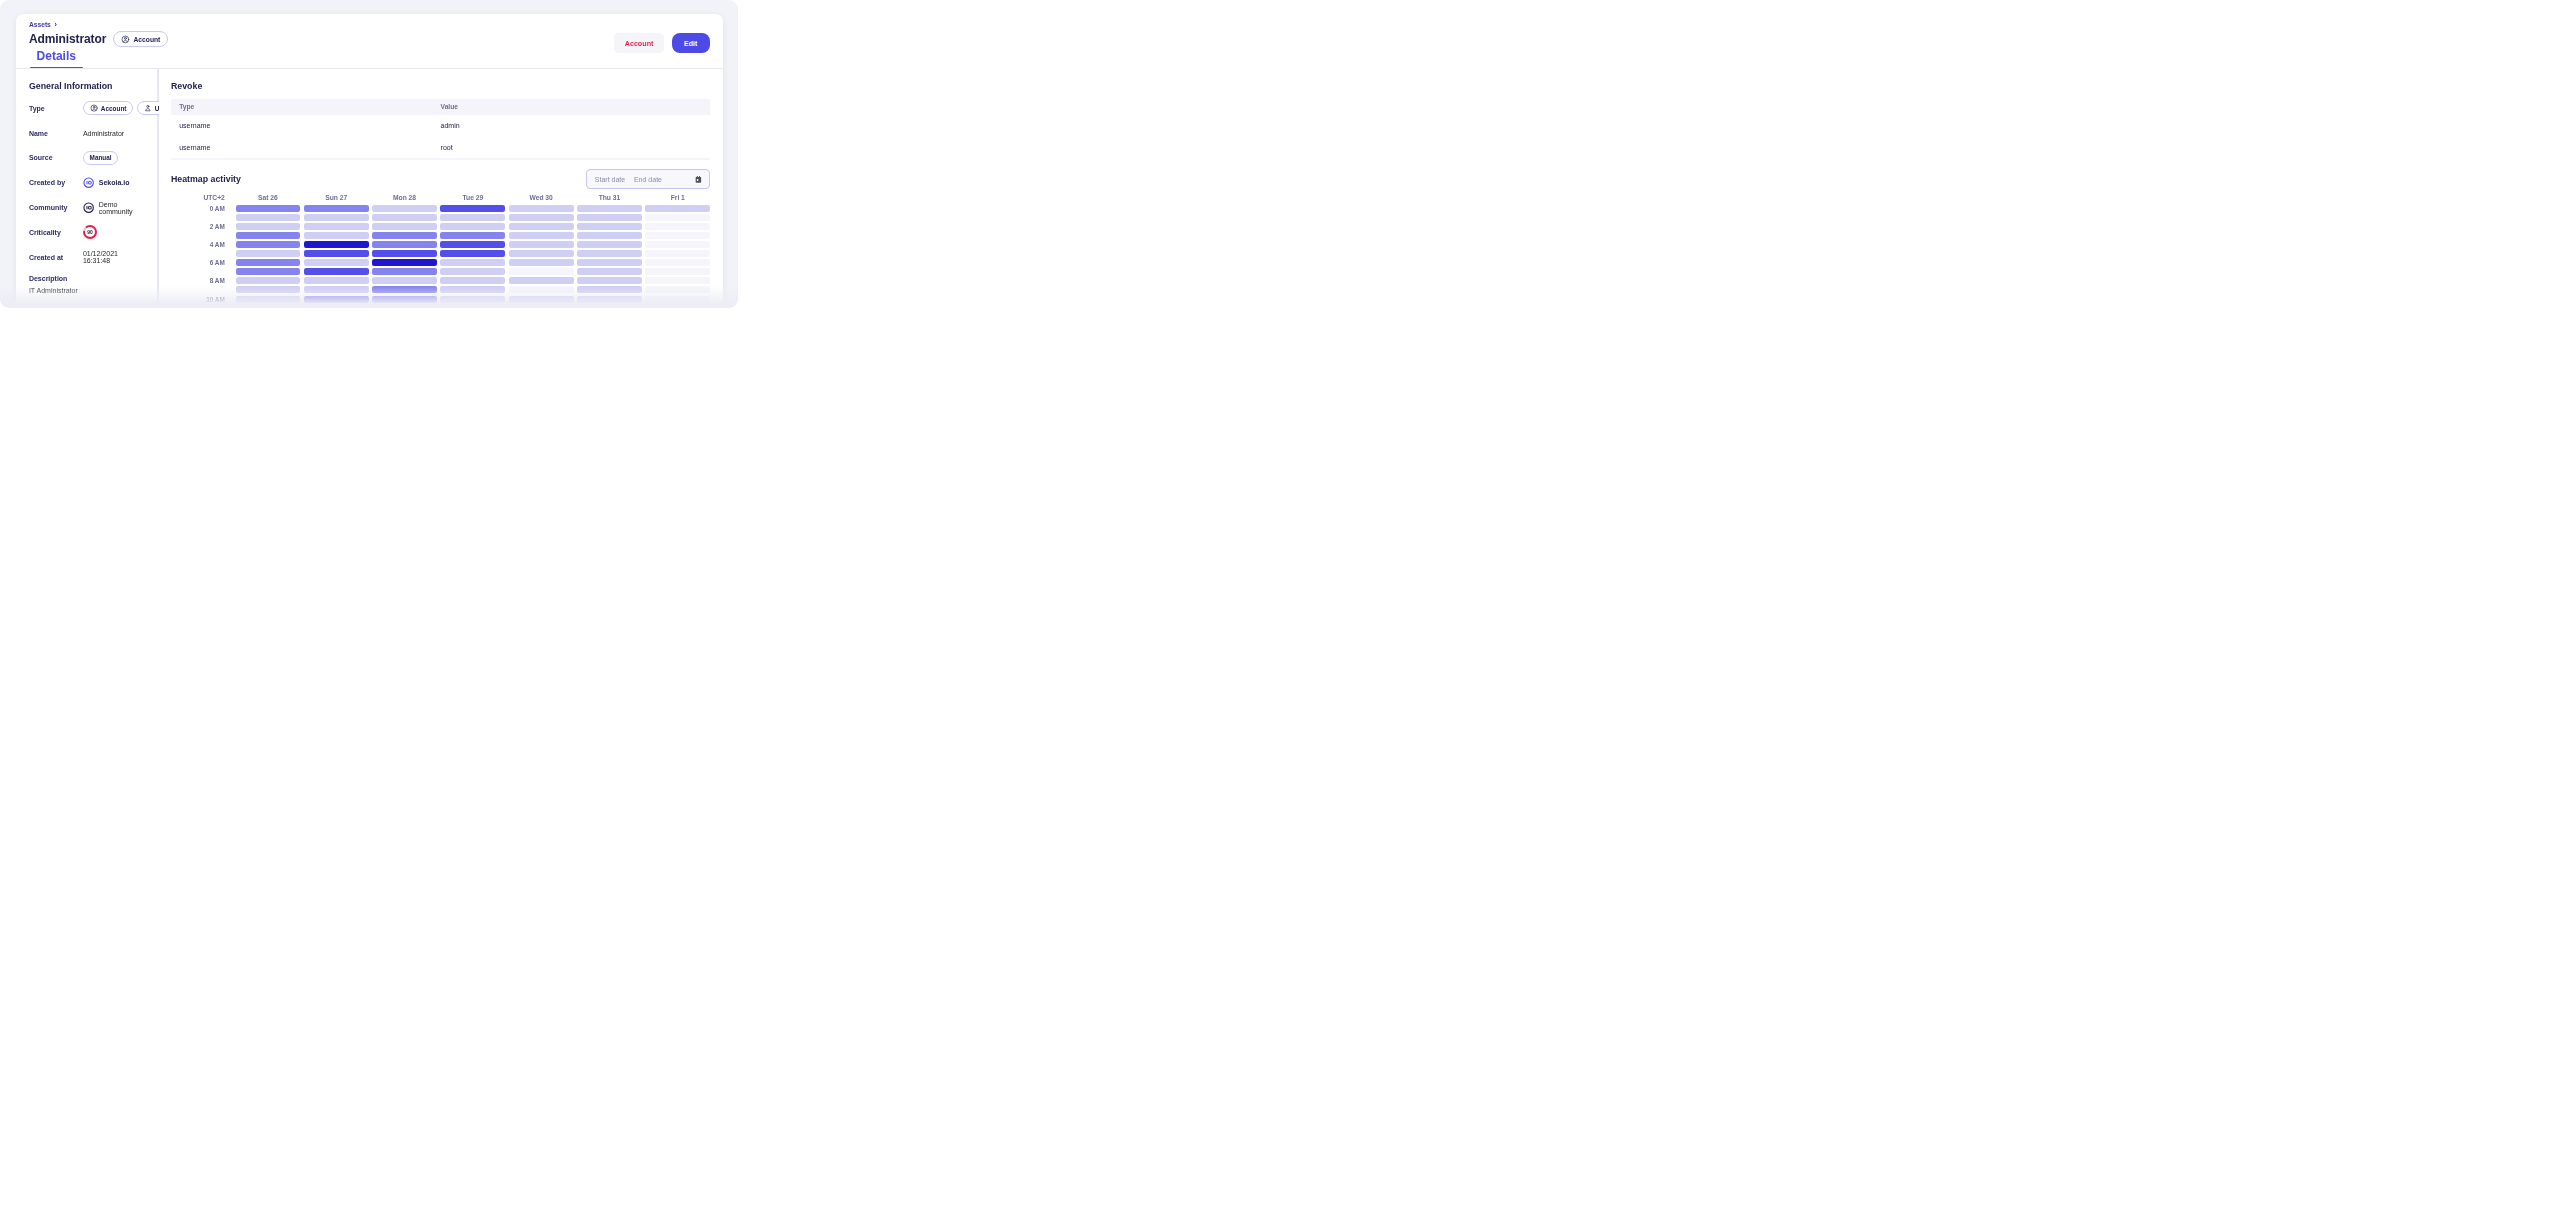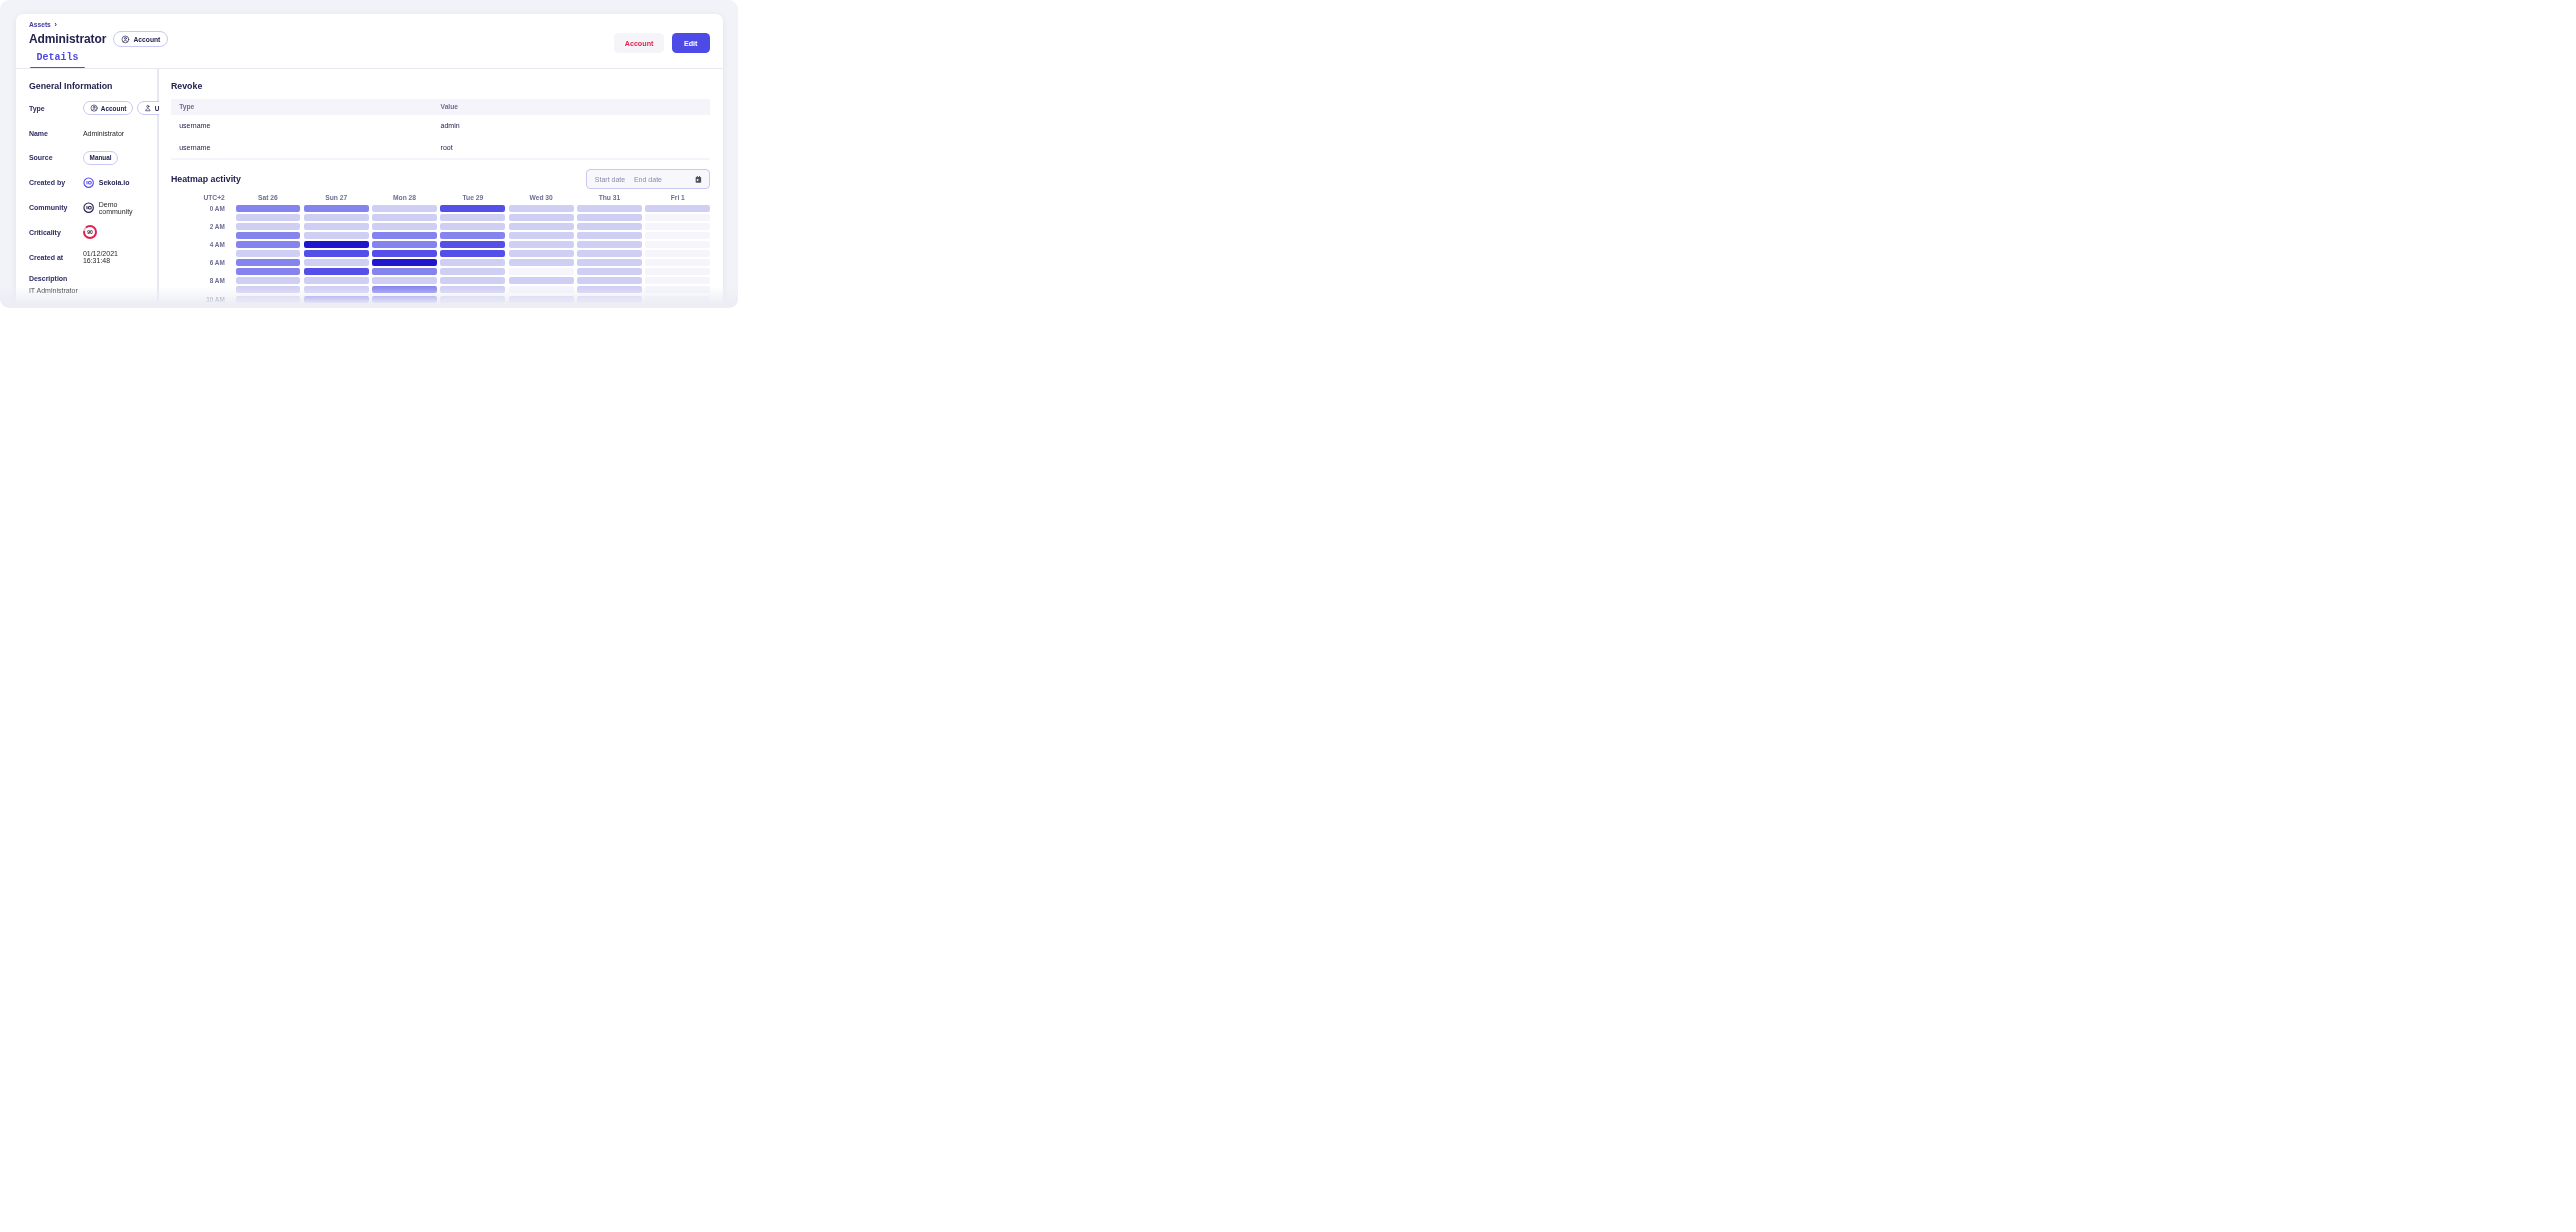--- a/index.html
+++ b/index.html
@@ -17,22 +17,22 @@
   .breadcrumb { position:absolute; left:13.4px; top:6.2px; display:flex; align-items:center; gap:3.6px;
                 font-size:6.7px; font-weight:700; color:#403D9E; }
   .crumb-chevron { color:#2E2C6E; font-size:7.2px; font-weight:700; line-height:1; }
   .title-row { position:absolute; left:13.4px; top:17px; display:flex; align-items:center; gap:7.2px; }
   .page-title { margin:0; font-size:12px; font-weight:800; color:#23224E; letter-spacing:-0.1px; }
   .badge-pill { display:inline-flex; align-items:center; gap:3.6px; border:0.8px solid #C9C9F4; border-radius:515px;
                 padding:2.6px 6.7px; font-size:6.7px; font-weight:700; color:#23224E; background:#fff; }
   .actions { position:absolute; right:13px; top:19px; display:flex; gap:7.7px; }
   .btn { border:none; border-radius:4.6px; font-size:7.2px; font-weight:700; cursor:pointer; font-family:inherit; }
   .btn-revoke { background:#F5F5F9; color:#E2234F; padding:5.2px 10.8px; }
-  .btn-edit   { background:#4E4AE6; color:#fff; padding:5.2px 12px; }
-  .tab { position:absolute; left:14.4px; bottom:0; padding:0 6.7px 5.7px; font-size:10px; font-weight:700; color:#4E4AE6; cursor:pointer;font-family:Liberation Mono, monospace; }
+  .btn-edit   { background:#4E4AE6; color:#fff; padding:5.2px 12px;border-radius:8px; }
+  .tab { position:absolute; left:14.4px; bottom:0; padding:0 6.7px 5.7px; font-size:12px; font-weight:700; color:#4E4AE6; cursor:pointer; }
   .tab::after { content:""; position:absolute; left:0; right:0; bottom:0; height:1.8px; background:#4E4AE6; border-radius:1.5px 1.5px 0 0; }
 
   
   .content { flex:1; min-height:0; display:flex; gap:2.1px; background:#E6E7F1; padding-top:1px; }
   .panel { background:#fff; position:relative; }
   .panel-left  { flex:none; width:141px; padding:10.3px 13.4px; }
   .panel-right { flex:1; padding:10.3px 12.4px; }
   .section-title { margin:1px 0 0; font-size:8.8px; font-weight:800; color:#23224E; }
 
   

